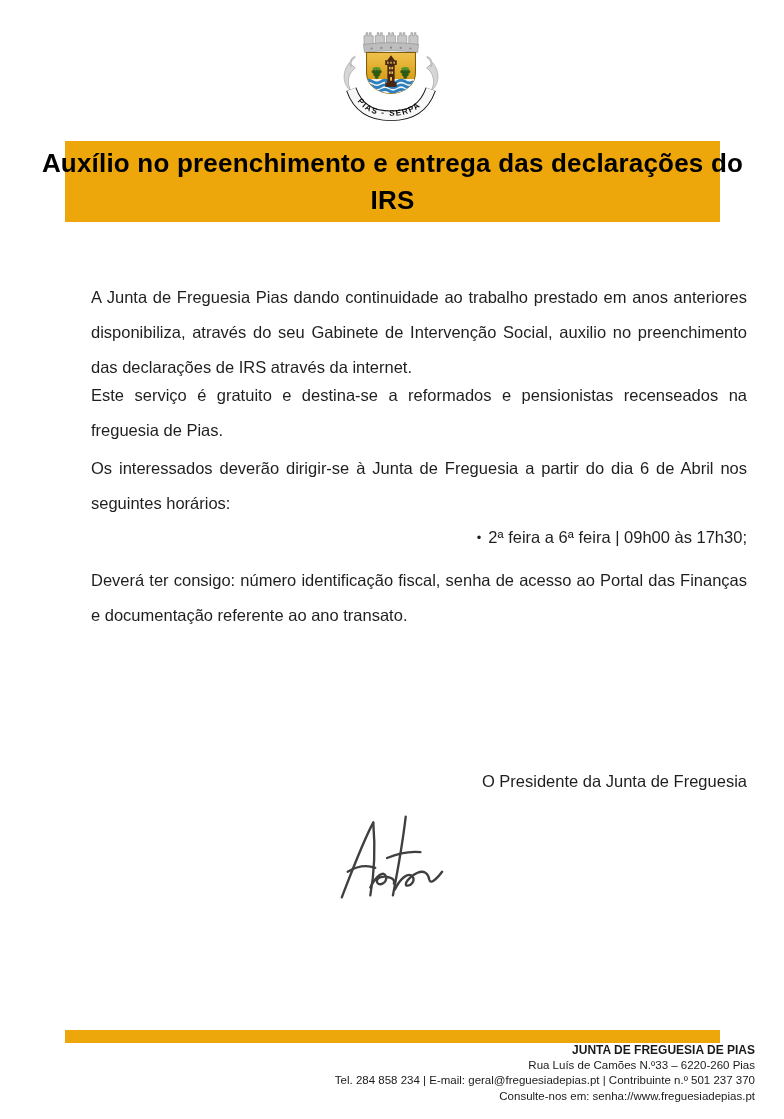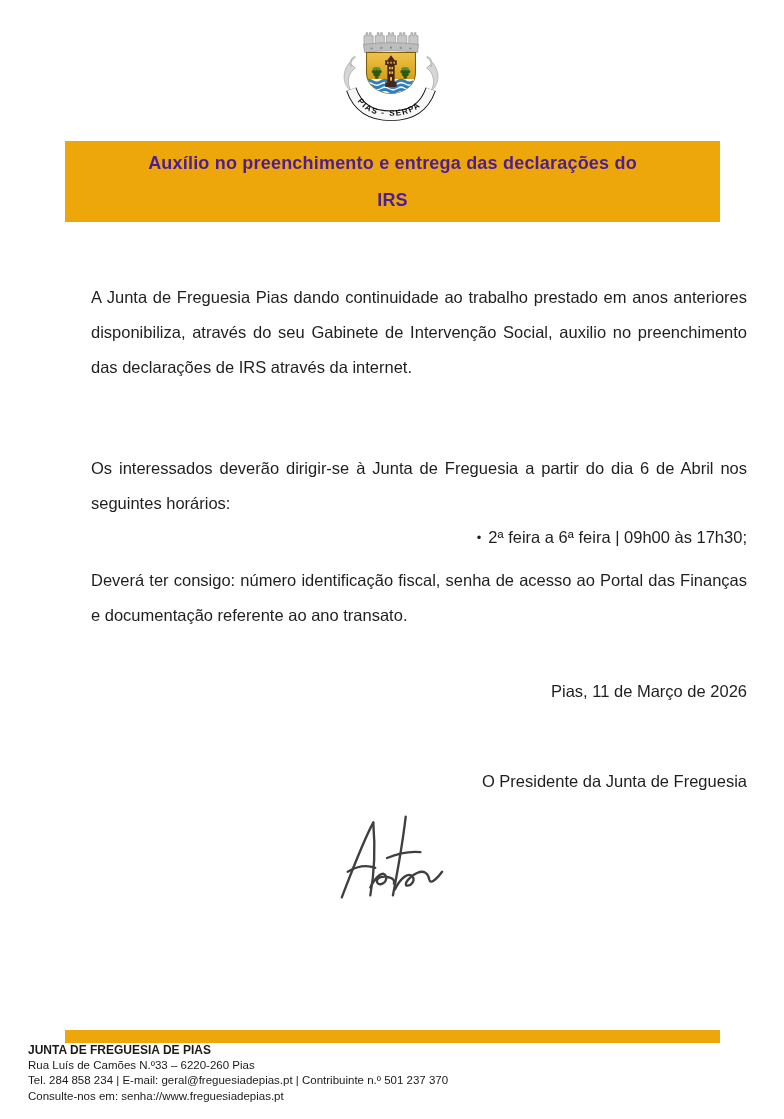--- a/index.html
+++ b/index.html
@@ -12,22 +12,22 @@
     color:#1f1f1f;
     overflow:hidden;
   }
   .crest { position:absolute; left:338px; top:28px; width:106px; height:94px; }
   .banner {
     position:absolute; left:65px; top:141px; width:655px; height:81px;
     background:#EEA70A;
     display:flex; flex-direction:column; justify-content:center; align-items:center;
   }
   .banner .banner-line {
-    font-weight:bold; font-size:18px; line-height:37px;
-    color:#4c1d95; letter-spacing:0.2px; text-align:center; white-space:nowrap;
+    font-weight:bold; font-size:26px; line-height:37px;
+    color:#000000; letter-spacing:0.2px; text-align:center; white-space:nowrap;
   }
   .para {
     position:absolute; left:79px; width:656px;
     font-size:16.5px; line-height:35px; text-align:justify;
     margin:12px;
   }
   .para.no-justify { text-align:right; }
   #p1 { top:268px; }
   #p2 { top:366px; }
   #p3 { top:439px; }
@@ -38,21 +38,21 @@
   .bullet-marker { display:inline-block; margin-right:7px; font-size:13px; vertical-align:1px; }
   .signature {
     position:absolute; left:330px; top:812px; width:118px; height:92px;
   }
   .footer-bar {
     position:absolute; left:65px; top:1030px; width:655px; height:13px;
     background:#EEA70A;
   }
   .footer-text {
     position:absolute; left:0; top:1043px; width:755px;
-    text-align:left; font-size:11.5px; line-height:15.2px; color:#1a1a1a;padding-left:28px;
+    text-align:right; font-size:11.5px; line-height:15.2px; color:#1a1a1a;
   }
   .footer-text .org { font-weight:bold; font-size:12px; }
 </style>
 </head>
 <body>
 
 <div class="page">
 
   <svg class="crest" viewBox="0 0 104 92" aria-hidden="true">
     <defs>
@@ -140,27 +140,27 @@
       </text>
     </g>
   </svg>
 
   <div class="banner">
     <div class="banner-line">Auxílio no preenchimento e entrega das declarações do</div>
     <div class="banner-line">IRS</div>
   </div>
 
   <p class="para" id="p1">A Junta de Freguesia Pias dando continuidade ao trabalho prestado em anos anteriores disponibiliza, através do seu Gabinete de Intervenção Social, auxilio no preenchimento das declarações de IRS através da internet.</p>
+  <p class="para" id="p2">Este serviço é gratuito e destina-se a reformados e pensionistas recenseados na freguesia de Pias.</p>
   <p class="para" id="p3">Os interessados deverão dirigir-se à Junta de Freguesia a partir do dia 6 de Abril nos seguintes horários:</p>
 
   <p class="para no-justify" id="bullet-line"><span class="bullet-marker">•</span><span>2ª feira a 6ª feira | 09h00 às 17h30;</span></p>
 
   <p class="para" id="p4">Deverá ter consigo: número identificação fiscal, senha de acesso ao Portal das Finanças e documentação referente ao ano transato.</p>
 
-  <p class="para no-justify" id="date-line">Pias, 11 de Março de 2026</p>
 
   <p class="para" id="president-line">O Presidente da Junta de Freguesia</p>
 
   <svg class="signature" viewBox="0 0 120 92" aria-hidden="true">
     <g fill="none" stroke="#2f2f2f" stroke-width="2.4" stroke-linecap="round" opacity="0.92">
       <path d="M12,86 C22,60 34,28 44,10"></path>
       <path d="M44,10 C46,34 45,62 41,84"></path>
       <path d="M18,60 C28,54 38,53 46,56"></path>
       <path d="M41,76 C47,64 55,58 57,65 C58,71 51,75 48,71 C46,67 53,63 61,66 C64,67 66,69 65,72"></path>
       <path d="M77,4 C74,30 69,58 64,84"></path>

